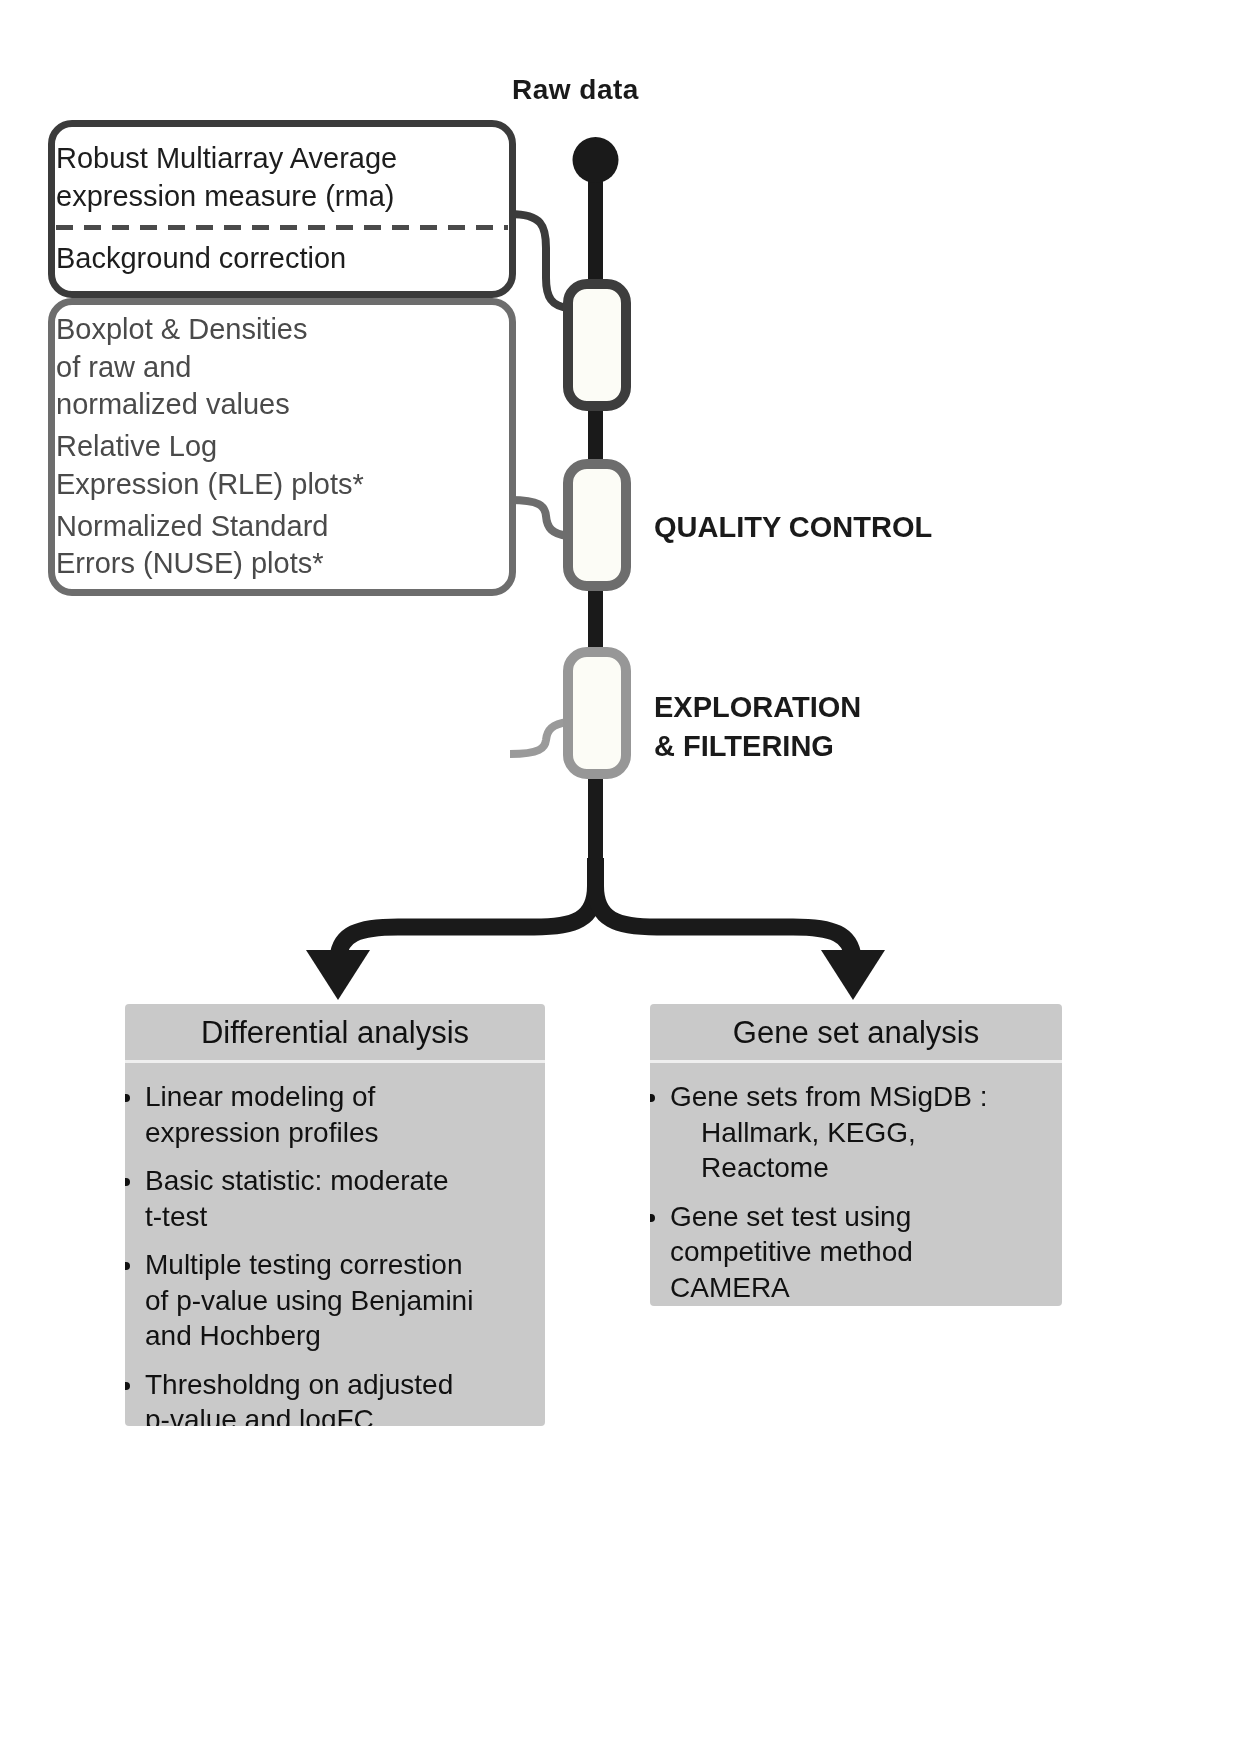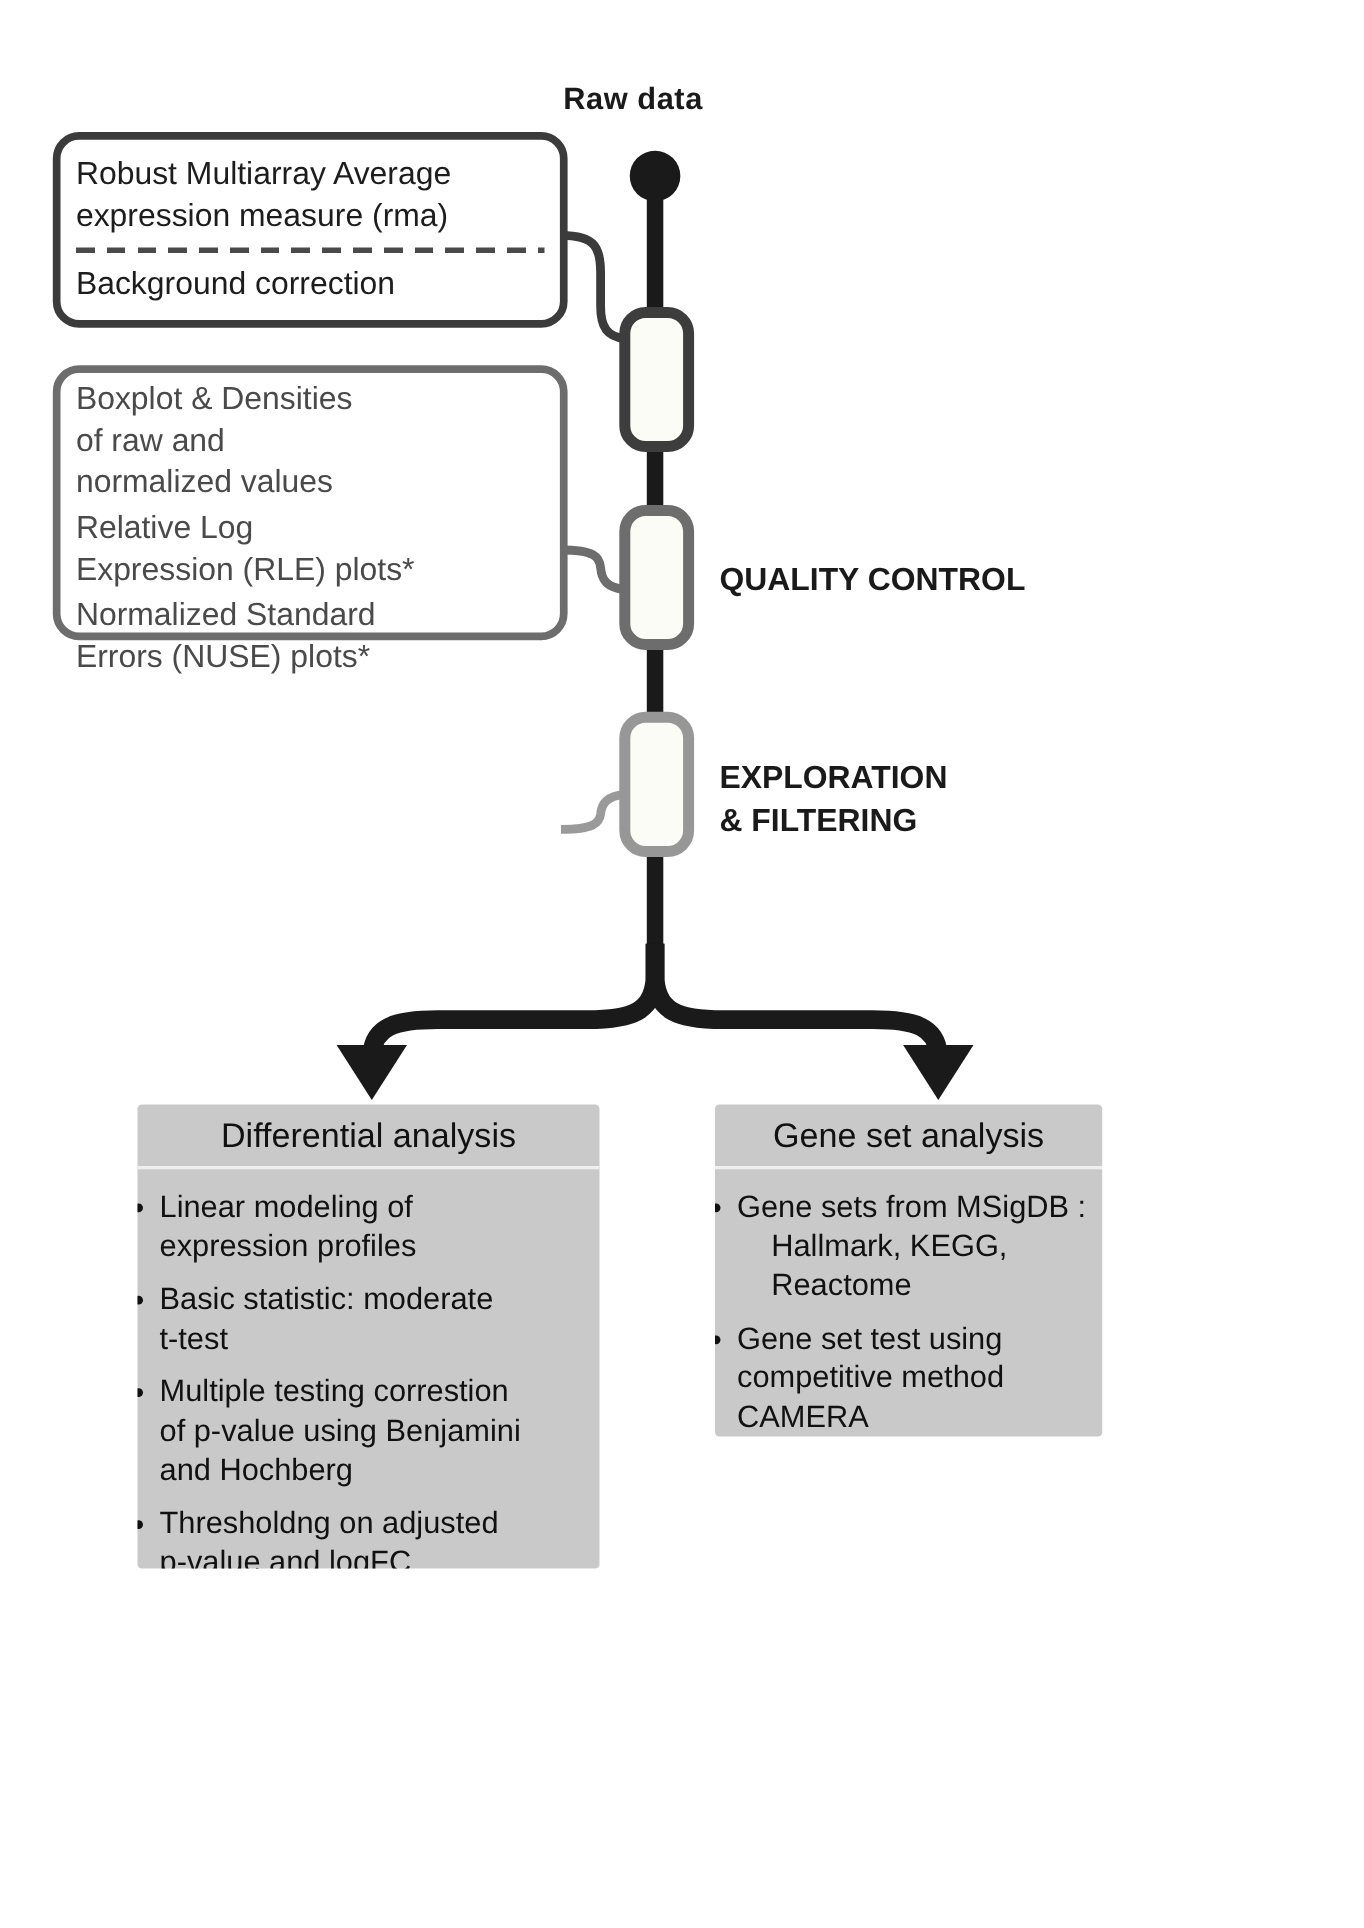--- a/index.html
+++ b/index.html
@@ -6,46 +6,46 @@
   body { font-family:"Liberation Sans", sans-serif; color:#1a1a1a; }
   .canvas { position:relative; width:1240px; height:1753px; background:#fff; overflow:hidden; }
   .art { position:absolute; left:0; top:0; pointer-events:none; }
 
   .raw-label { position:absolute; left:512px; top:74px; font-size:28px; font-weight:700; letter-spacing:0.5px; }
 
   
   .stepbox { position:absolute; left:48px; width:468px; background:#fff;
              border-radius:24px; box-sizing:border-box;
              display:flex; flex-direction:column; justify-content:space-evenly;
-             padding:6px 14px; }
+             padding:6px 1px; }
   .stepbox .row { white-space:pre-line; font-size:29px; line-height:1.3; }
   .dash { height:5px; background-image:repeating-linear-gradient(to right, var(--dc) 0 17px, transparent 17px 28px); margin:2px 0; }
 
   .box1 { top:120px; height:178px; border:7px solid #3b3b3b; --dc:#4a4a4a; }
   .box1 .row { color:#1d1d1d; }
-  .box2 { top:332px; height:250px; border:7px solid #6d6d6d; --dc:#7a7a7a; }
+  .box2 { top:298px; height:298px; border:7px solid #6d6d6d; --dc:#7a7a7a; }
   .box2 .row { color:#4a4a4a; }
   .box3 { top:671px; height:226px; border:6px solid #9a9a9a; --dc:#a8a8a8; }
   .box3 .row { color:#6e6e6e; }
 
   
   .node { position:absolute; width:48px; height:112px; background:#fcfcf6; border-radius:24px; box-sizing:content-box; }
   .n1 { left:563px; top:279px; border:10px solid #3d3d3d; }
   .n2 { left:563px; top:459px; border:10px solid #6d6d6d; }
   .n3 { left:563px; top:647px; border:10px solid #979797; }
 
   .stage { position:absolute; left:654px; font-size:29px; font-weight:700; color:#1a1a1a; white-space:pre-line; line-height:1.35; }
   .s1 { top:338px; }
   .s2 { top:508px;text-align:right; }
   .s3 { top:688px; }
 
   
   .panel { position:absolute; background:#c9c9c9; border-radius:4px; overflow:hidden; }
   .panel-left { left:125px; top:1004px; width:420px; height:422px; }
-  .panel-right { left:650px; top:1004px; width:352px; height:302px; }
+  .panel-right { left:650px; top:1004px; width:412px; height:302px; }
   .panel-title { font-size:31px; color:#111; text-align:center; padding:11px 0 9px; border-bottom:3px solid #efefef; }
   .panel ul { list-style:disc outside; margin:16px 10px 0 0; padding-left:20px; font-size:28px; color:#111; }
   .panel li { white-space:pre-line; line-height:1.27; margin-bottom:13px; }
 </style>
 </head>
 <body>
 
 <div class="canvas">
 
   <svg class="art" width="1240" height="1753" viewBox="0 0 1240 1753">

